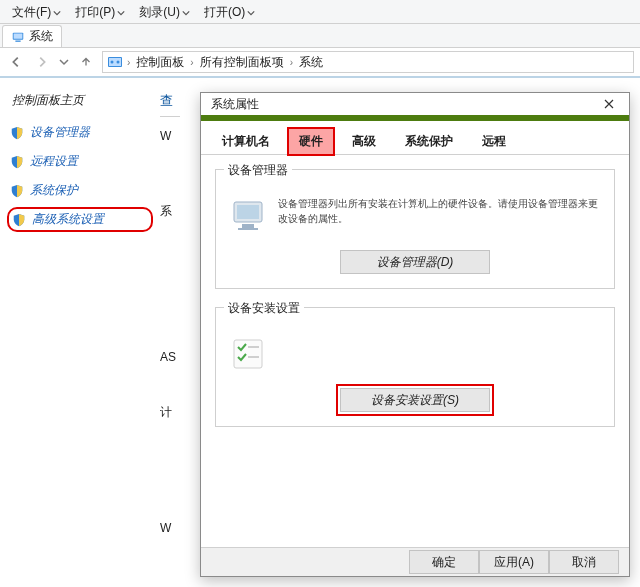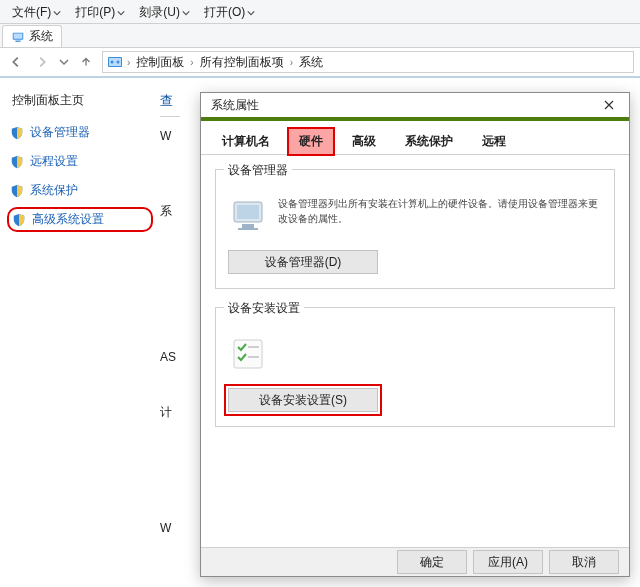--- a/index.html
+++ b/index.html
@@ -100,21 +100,21 @@
   .bc-icon svg{width:16px;height:16px;display:block;}
 
   
   .main{
     display:flex;
     height:calc(587px - 24px - 24px - 30px);
   }
   .sidebar{
     width:var(--sidebar-width);
     padding:14px 10px;
-    display:flex;flex-direction:column;gap:10px;
+    display:flex;flex-direction:column;gap:10px;font-style:italic;
   }
   .sidebar .home{
     font-size:12px;color:var(--text);
     padding:0 2px 4px 2px;
   }
   .sidelink{
     display:flex;align-items:center;gap:6px;
     color:var(--link);
     cursor:default;
     padding:1px 0;
@@ -152,21 +152,21 @@
     background:var(--dialog-bg);
     border:1px solid #8a8a8a;
     box-shadow:0 4px 14px rgba(0,0,0,.25);
     display:flex;flex-direction:column;
   }
   .dlg-title{
     height:28px;
     display:flex;align-items:center;justify-content:space-between;
     padding:0 6px 0 10px;
     font-size:12px;
-    border-bottom:4px solid #4d7c0f;
+    border-bottom:6px solid #4d7c0f;
   }
   .dlg-close{
     width:28px;height:20px;
     display:flex;align-items:center;justify-content:center;
     cursor:default;
   }
   .dlg-close svg{width:10px;height:10px;}
 
   .dlg-tabs{
     display:flex;
@@ -217,41 +217,41 @@
   .group-icon{
     width:40px;height:40px;
     flex:0 0 40px;
     display:flex;align-items:center;justify-content:center;
   }
   .group-icon svg{width:40px;height:40px;}
   .group-text{
     flex:1;font-size:10px;line-height:1.5;color:var(--muted);
   }
   .group-btnrow{
-    display:flex;justify-content:flex-start;margin-top:14px;
+    display:flex;justify-content:center;margin-top:14px;font-style:italic;
   }
   .winbtn{
     min-width:150px;height:24px;
     background:var(--btn-bg);
     border:1px solid var(--btn-border);
     font-size:12px;
     display:flex;align-items:center;justify-content:center;
     cursor:default;
   }
   .winbtn.highlight{
     outline:2px solid var(--highlight);
     outline-offset:2px;
   }
 
   .dlg-footer{
     height:29px;
     background:#f0f0f0;
     border-top:1px solid var(--win-border);
     display:flex;align-items:center;justify-content:flex-end;
-    gap:6px;padding:0 10px;
+    padding:0 10px;
   }
   .dlg-footer .winbtn{min-width:70px;}
 </style>
 </head>
 <body>
 
 <div class="menubar">
   <div class="menuitem">
     <span>文件(F)</span>
     <svg class="caret" viewBox="0 0 10 10">

